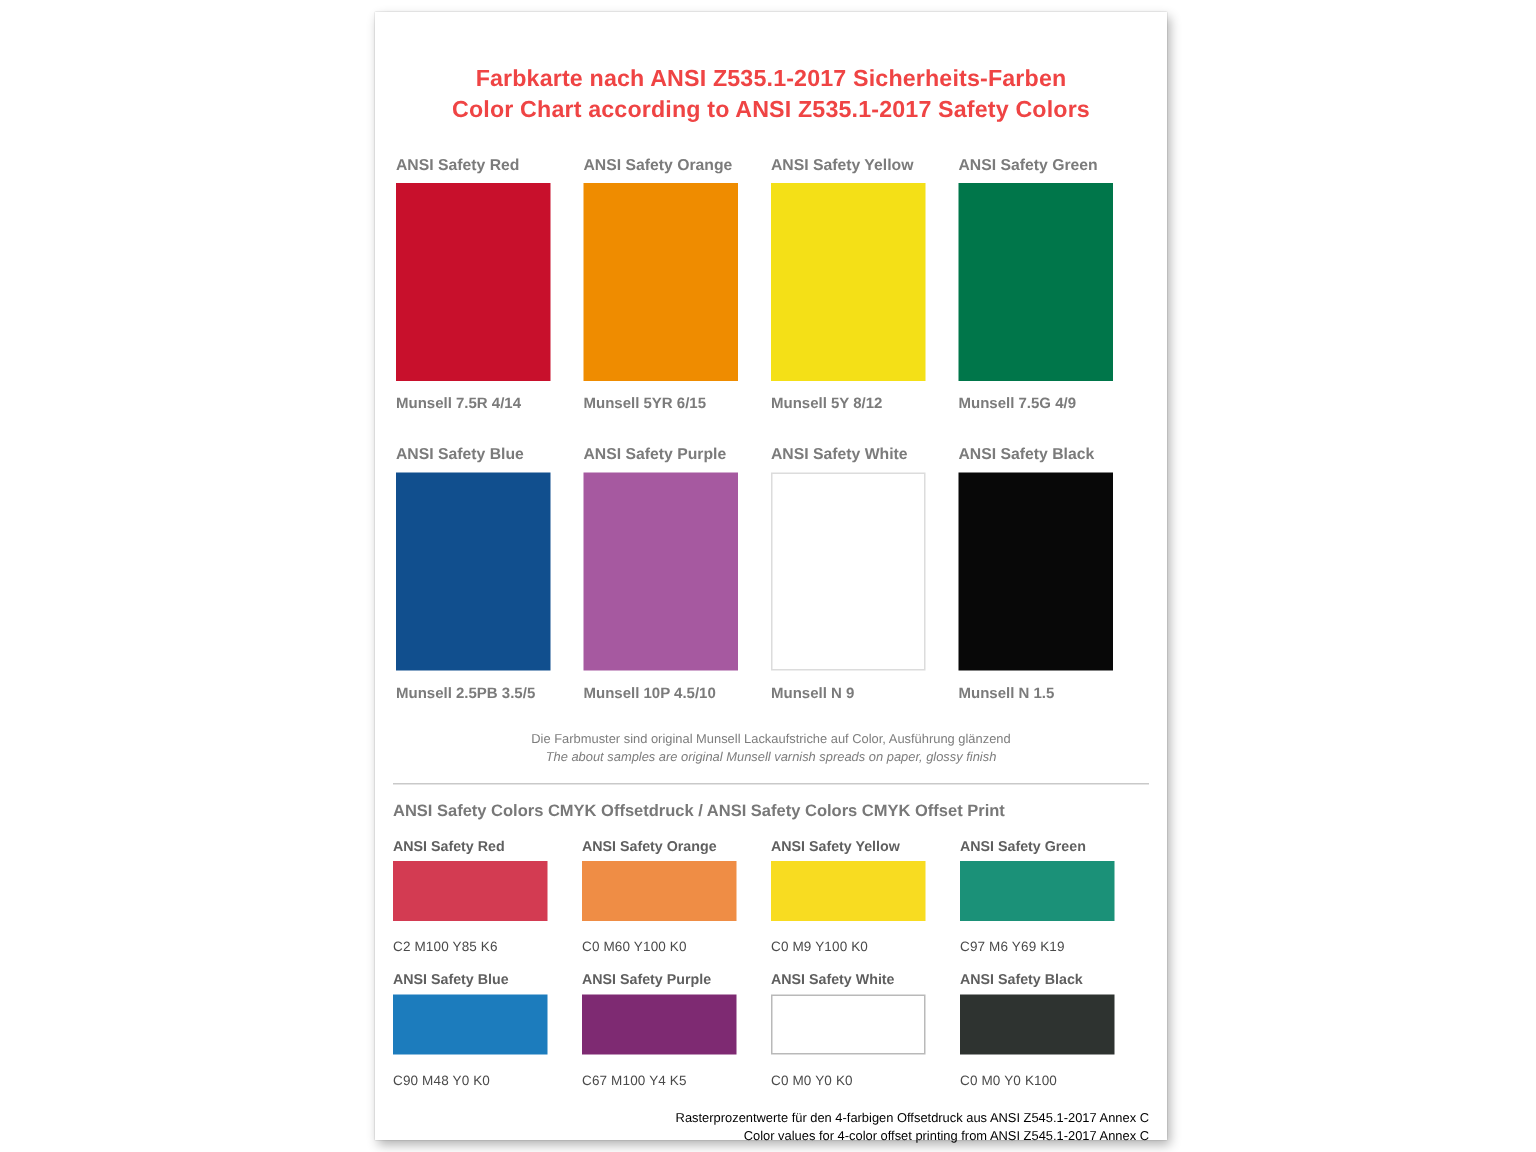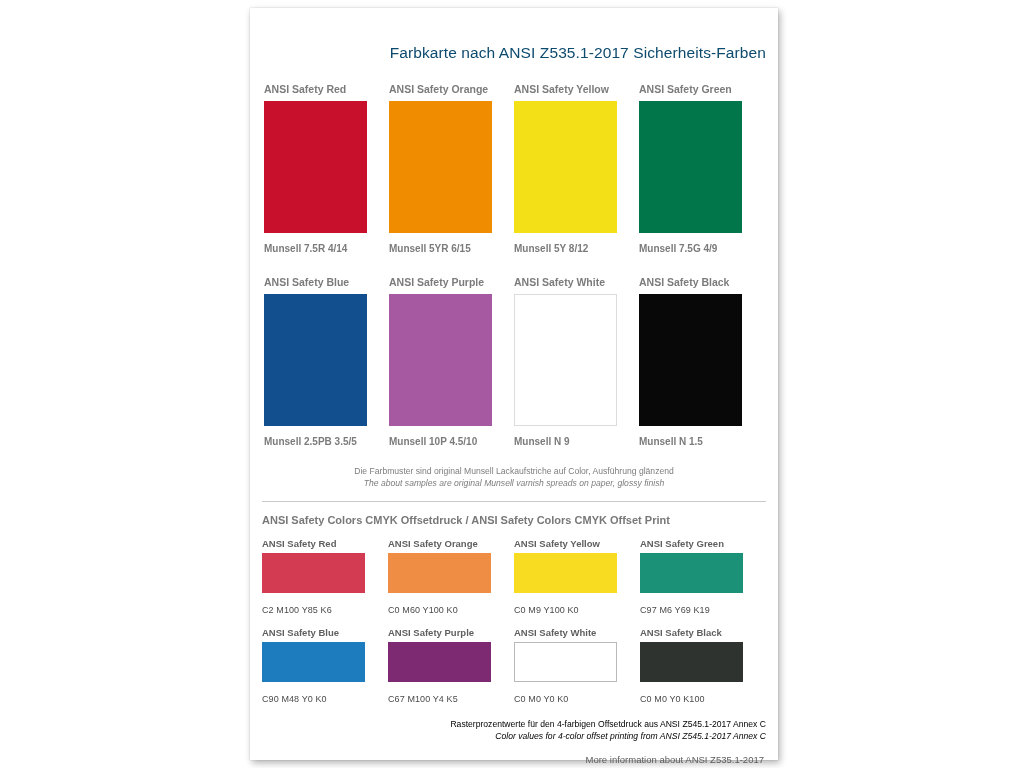--- a/index.html
+++ b/index.html
@@ -39,25 +39,24 @@
     bottom: 10px;
   }
 
   
   .title-block {
     text-align: center;
     padding-top: 22px;
   }
   .title-line {
     font-size: 15.5px;
-    font-weight: normal;
-    color: #0c4a6e;
+    font-weight: bold;
+    color: #ef4444;
     letter-spacing: 0.1px;
     line-height: 21px;
-    text-align: right;
   }
 
   
   .munsell-grid {
     position: relative;
     margin-top: 20px;
     padding: 0 2px 0 2px;
   }
   .munsell-row {
     display: flex;
@@ -169,21 +168,20 @@
     text-align: right;
     margin-top: 14px;
     color: #000000;
   }
   .bottom-note .de {
     font-size: 8.6px;
     line-height: 12px;
   }
   .bottom-note .en {
     font-size: 8.6px;
-    font-style: italic;
     line-height: 12px;
   }
 
   .more-info {
     display: flex;
     justify-content: flex-end;
     align-items: center;
     margin-top: 12px;
     padding-right: 2px;
   }
@@ -194,20 +192,21 @@
 </style>
 </head>
 <body>
 
 <div id="stage">
   <div id="card">
     <div id="card-inner">
 
       <div class="title-block">
         <div class="title-line">Farbkarte nach ANSI Z535.1-2017 Sicherheits-Farben</div>
+        <div class="title-line">Color Chart according to ANSI Z535.1-2017 Safety Colors</div>
       </div>
 
       <div class="munsell-grid">
 
         <div class="munsell-row">
           <div class="munsell-cell">
             <div class="swatch-label">ANSI Safety Red</div>
             <div class="swatch-big" style="background-color: rgb(200, 16, 44);"></div>
             <div class="munsell-code">Munsell 7.5R 4/14</div>
           </div>

